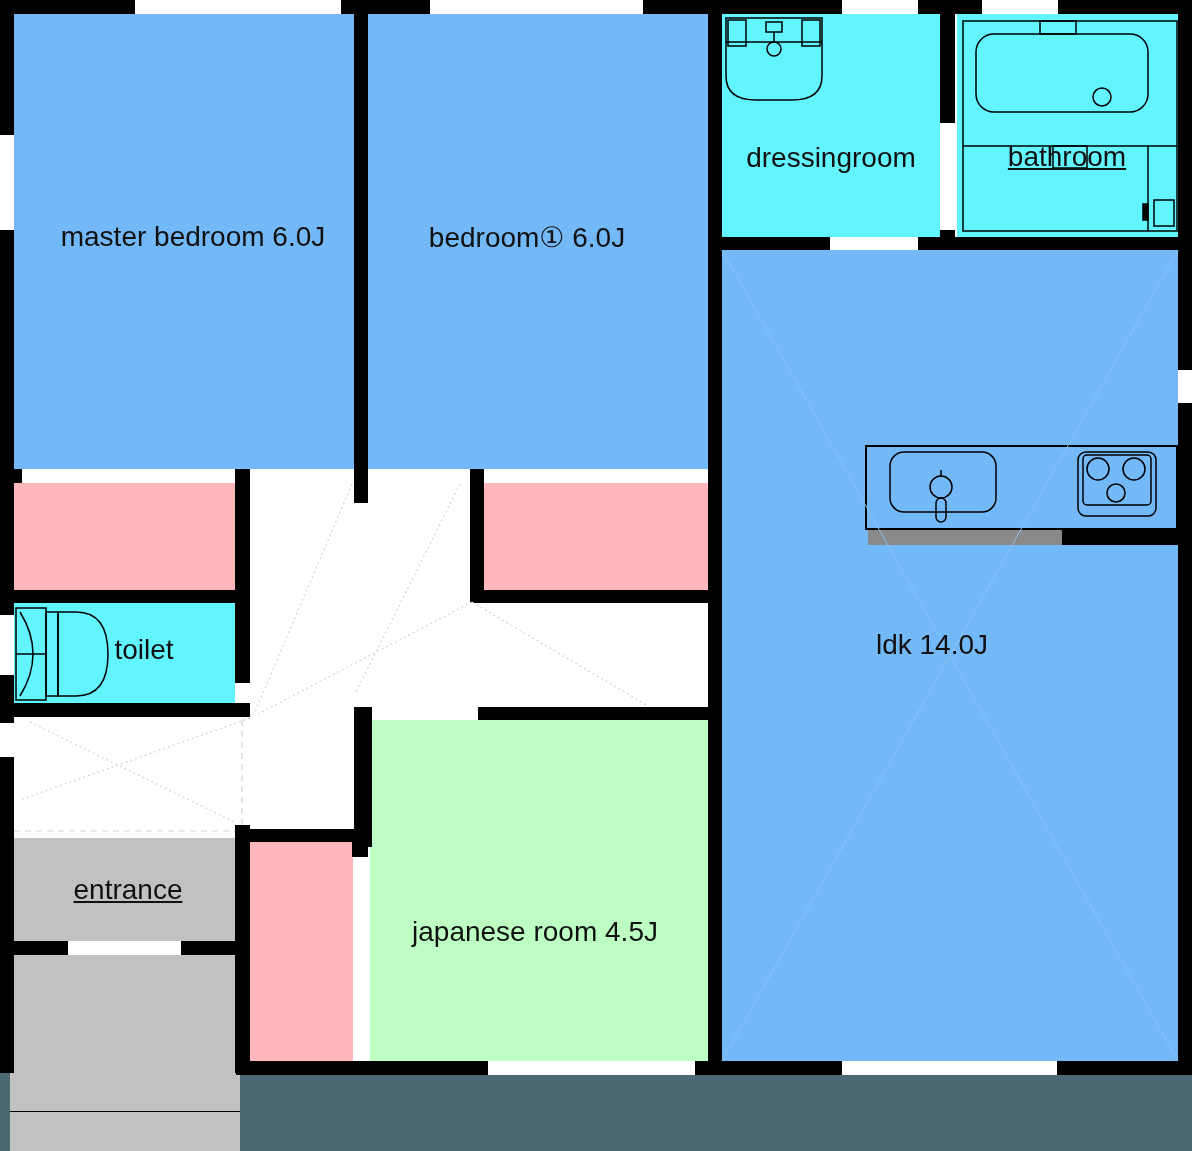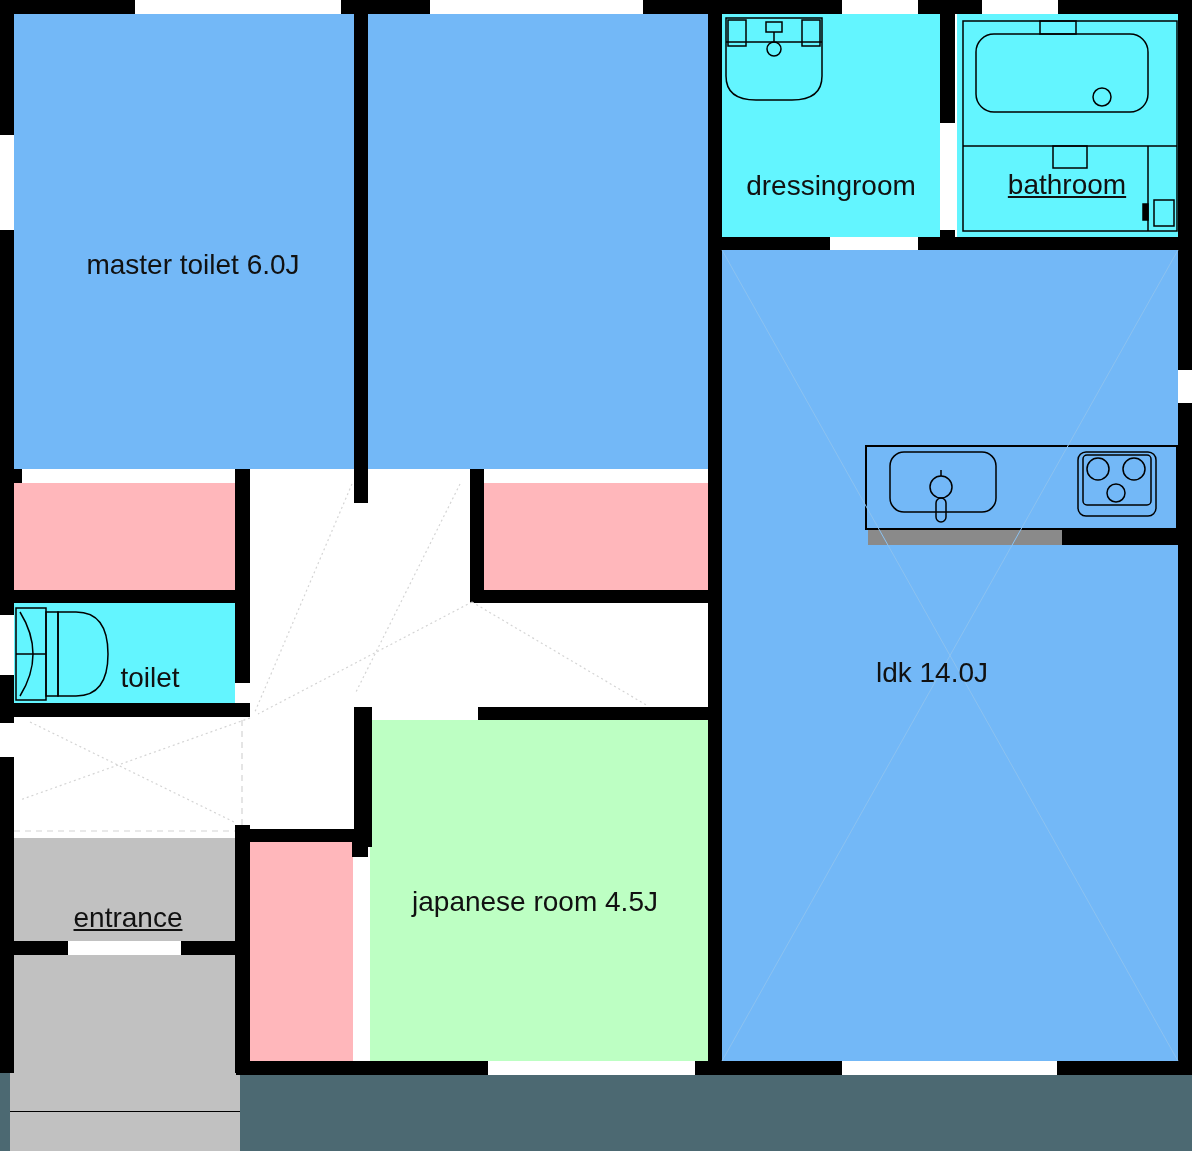--- a/index.html
+++ b/index.html
@@ -18,21 +18,20 @@
   .fill-gray{background:var(--entrance-gray);}
   .fill-slate{background:var(--balcony-slate);}
   .w{position:absolute;background:var(--wall-black);z-index:3;}
   .bar{position:absolute;z-index:2;}
   svg.overlay{position:absolute;left:0;top:0;z-index:4;pointer-events:none;}
   .label{
     position:absolute;z-index:5;
     transform:translate(-50%,-50%);
     font-size:28px;color:#111;white-space:nowrap;
     letter-spacing:0px;
-    margin-top:28px;
   }
   .counter{
     position:absolute;z-index:2;
     border:2px solid #000;box-sizing:border-box;background:transparent;
   }
   .porch-step{position:absolute;z-index:2;background:#000;height:1px;}
 </style>
 </head>
 <body>
 
@@ -159,21 +158,22 @@
 
     <g stroke="#000" stroke-width="1.5" fill="none">
       <rect x="1078" y="452" width="78" height="64" rx="8"></rect>
       <rect x="1083" y="455" width="68" height="50" rx="4"></rect>
       <circle cx="1098" cy="469" r="11"></circle>
       <circle cx="1134" cy="469" r="11"></circle>
       <circle cx="1116" cy="493" r="9"></circle>
     </g>
   </svg>
 
-  <div class="label" style="left:193px;top:237px;">master toilet 6.0J</div>
+  <div class="label" style="left:193px;top:237px;">master bedroom 6.0J</div>
+  <div class="label" style="left:527px;top:237px;">bedroom① 6.0J</div>
   <div class="label" style="left:831px;top:158px;">dressingroom</div>
   <div class="label" style="left:1067px;top:157px;text-decoration:underline;">bathroom</div>
-  <div class="label" style="left:150px;top:650px;">toilet</div>
+  <div class="label" style="left:144px;top:650px;">toilet</div>
   <div class="label" style="left:128px;top:890px;text-decoration:underline;">entrance</div>
-  <div class="label" style="left:535px;top:874px;">japanese room 4.5J</div>
+  <div class="label" style="left:535px;top:932px;">japanese room 4.5J</div>
   <div class="label" style="left:932px;top:645px;">ldk 14.0J</div>
 
 </div>
 
 </body></html>

